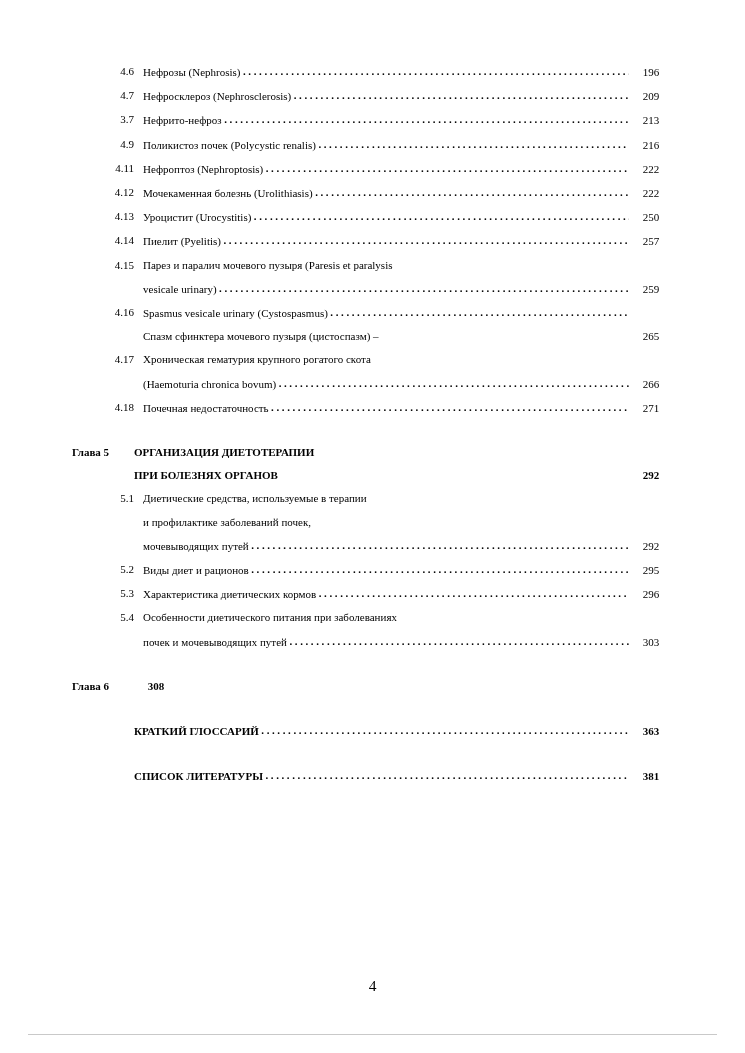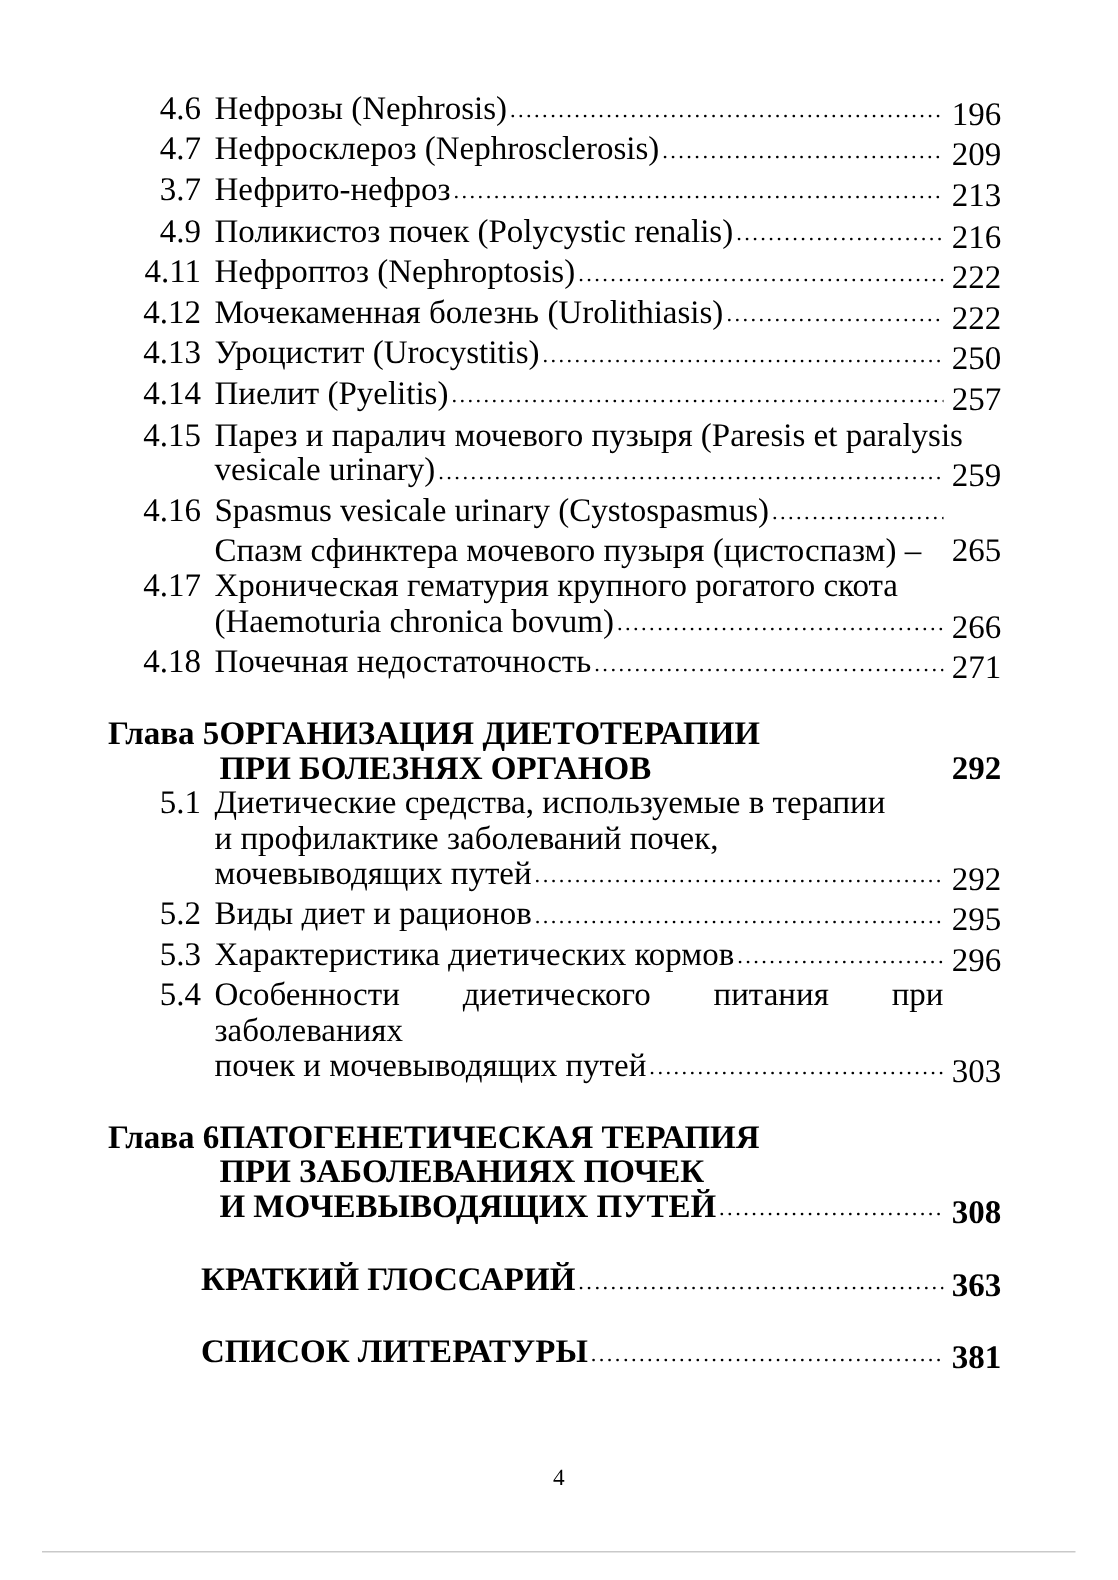--- a/index.html
+++ b/index.html
@@ -21,21 +21,21 @@
     height: 1053px;
     box-sizing: border-box;
     padding: 60px 72px 0 72px;
   }
   .toc {
     width: 601px;
   }
   .row {
     display: flex;
     align-items: flex-start;
-    font-size: 22px;
+    font-size: 11px;
     line-height: 23.2px;
   }
   .num {
     flex: 0 0 62px;
     text-align: right;
     padding-right: 9px;
     white-space: nowrap;
   }
   .body-col {
     flex: 1 1 auto;
@@ -304,34 +304,20 @@
           </div>
           <div class="line">
             <span class="txt">почек и мочевыводящих путей</span>
             <span class="leader"></span>
           </div>
         </div>
         <div class="page-col" style="align-self: flex-end;">303</div>
       </div>
       <div class="row bold chapter">
         <div class="num">Глава 6</div>
-        <div class="body-col">
-          <div class="line">
-            <span class="txt">ПАТОГЕНЕТИЧЕСКАЯ ТЕРАПИЯ</span>
-            <span class="nolead"></span>
-          </div>
-          <div class="line">
-            <span class="txt">ПРИ ЗАБОЛЕВАНИЯХ ПОЧЕК</span>
-            <span class="nolead"></span>
-          </div>
-          <div class="line">
-            <span class="txt">И МОЧЕВЫВОДЯЩИХ ПУТЕЙ</span>
-            <span class="leader"></span>
-          </div>
-        </div>
         <div class="page-col" style="align-self: flex-end;">308</div>
       </div>
       <div class="row bold chapter">
         <div class="num"></div>
         <div class="body-col">
           <div class="line">
             <span class="txt">КРАТКИЙ ГЛОССАРИЙ</span>
             <span class="leader"></span>
           </div>
         </div>

